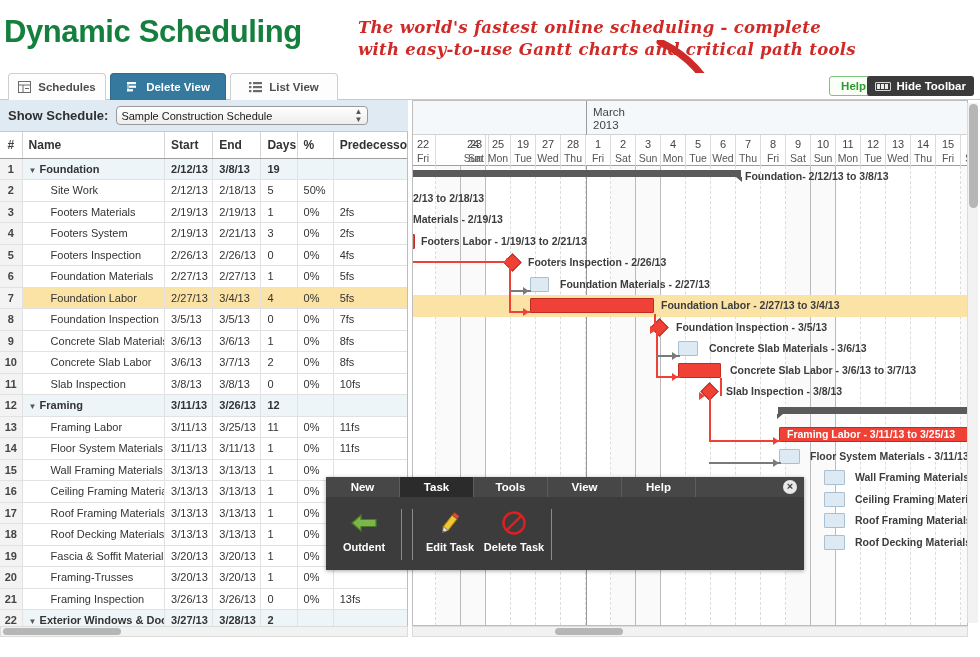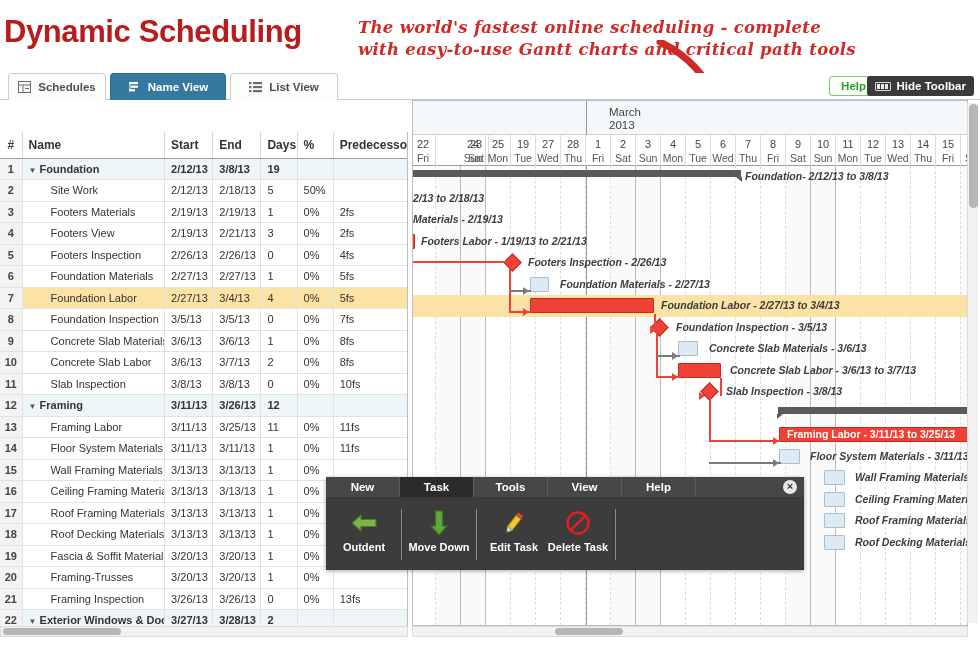--- a/index.html
+++ b/index.html
@@ -7,21 +7,21 @@
     width: 980px; height: 657px;
     background: #ffffff;
     font-family: "Liberation Sans", sans-serif;
     overflow: hidden;
   }
   #app { position: relative; width: 980px; height: 657px; }
 
   
   .page-title {
     position: absolute; left: 4px; top: 14px;
-    font-size: 31px; font-weight: bold; color: #b91c1c;
+    font-size: 31px; font-weight: bold; color: #15803d;
     letter-spacing: -0.4px;
   }
   .annotation {
     position: absolute; left: 358px; top: 17px; width: 510px;
     color: #cf2a27; font-size: 16.5px; line-height: 22px;
     font-family: "DejaVu Serif", serif;
     font-style: italic; font-weight: 600;
     letter-spacing: 0.3px;
   }
   .arrow-svg { position: absolute; left: 640px; top: 40px; pointer-events: none; }
@@ -122,21 +122,21 @@
   .tw { display: inline-block; width: 11px; color: #555; font-size: 8px; }
 
   
   .gantt {
     position: absolute; left: 412px; top: 100px; width: 556px; height: 526px;
     border: 1px solid #bdbdbd; background: #fff; overflow: hidden;
   }
   .g-monthrow { position: absolute; left: 0; top: 0; width: 100%; height: 34px;
     background: #f5f8fa; border-bottom: 1px solid #d2d2d2; }
   .g-month { position: absolute; top: 5px; font-size: 11.5px; color: #444; line-height: 13px; }
-  .g-month b { font-weight: normal; display: block; margin-left: 16px; }
+  .g-month b { font-weight: normal; display: block; }
   .g-daysrow { position: absolute; left: 0; top: 34px; width: 100%; height: 31px;
     border-bottom: 1px solid #9f9f9f; background: #fff; }
   .g-day {
     position: absolute; top: 0; width: 25px; height: 31px;
     border-right: 1px solid #dcdcdc;
     font-size: 10.5px; color: #555; text-align: center; padding-top: 2px; line-height: 14px;
   }
   .g-day .dn { font-size: 11px; color: #444; }
   .g-body { position: absolute; left: 0; top: 65px; right: 0; bottom: 0; overflow: hidden; }
   .g-col { position: absolute; top: 0; bottom: 0; width: 25px; border-right: 1px dashed #dcdcdc; }
@@ -159,21 +159,21 @@
     border-right: 6px solid transparent; border-top: 5px solid #5a5a5a;
   }
   .milestone {
     position: absolute; width: 13px; height: 13px; top: 4px;
     background: #ef4136; border: 1px solid #c32b22; transform: rotate(45deg);
   }
   .blabel {
     position: absolute; top: 3px; font-size: 10.5px; line-height: 15px;
     color: #3c3c3c; white-space: nowrap; font-weight: bold;
   }
-  .blabel.plain { font-weight: bold; color: #3d3d3d; font-style: italic; }
+  .blabel.plain { font-weight: bold; color: #3d3d3d; }
   .blabel.inbar { color: #fff; }
   .link { position: absolute; background: #ef4136; }
   .link.gray { background: #7a7a7a; }
   .arrowhead { position: absolute; width: 0; height: 0;
     border-top: 4px solid transparent; border-bottom: 4px solid transparent; }
   .arrowhead.red { border-left: 6px solid #ef4136; }
   .arrowhead.gray { border-left: 6px solid #7a7a7a; }
 
   
   .floatbar {
@@ -238,21 +238,21 @@
     </div>
     <div class="tab tab-gantt active">
       <span class="ticon">
         <svg width="13" height="12" viewBox="0 0 13 12">
             <rect x="1" y="1" width="9" height="2.2" fill="#ffffff"></rect>
             <rect x="3" y="4.6" width="7" height="2.2" fill="#ffffff"></rect>
             <rect x="1" y="8.2" width="6" height="2.2" fill="#ffffff"></rect>
             <line x1="2" y1="1" x2="2" y2="10.5" stroke="#ffffff"></line>
           </svg>
       </span>
-      <span>Name View</span>
+      <span>Delete View</span>
     </div>
     <div class="tab tab-list">
       <span class="ticon">
         <svg width="13" height="12" viewBox="0 0 13 12">
             <g fill="#6a6a6a">
               <rect x="0" y="1" width="2.4" height="2.2"></rect>
               <rect x="4" y="1" width="9" height="2.2"></rect>
               <rect x="0" y="5" width="2.4" height="2.2"></rect>
               <rect x="4" y="5" width="9" height="2.2"></rect>
               <rect x="0" y="9" width="2.4" height="2.2"></rect>
@@ -269,20 +269,27 @@
   </div>
   <div class="hide-toolbar-btn">
     <span class="tbicon">
         <i></i>
         <i></i>
         <i></i>
       </span>
     <span>Hide Toolbar</span>
   </div>
 
+  <div class="schedbar">
+    <span class="lbl">Show Schedule:</span>
+    <div class="select">
+      <span>Sample Construction Schedule</span>
+      <span class="caret">▲<br>▼</span>
+    </div>
+  </div>
 
   <div class="tablewrap">
     <table class="tasks">
       <thead>
           <tr>
         <th class="c-num">#</th>
         <th class="c-name">Name</th>
         <th class="c-start">Start</th>
         <th class="c-end">End</th>
         <th class="c-days">Days</th>
@@ -313,21 +320,21 @@
             <td class="c-num">3</td>
             <td class="c-name"><span class="indent">Footers Materials</span></td>
             <td class="c-start">2/19/13</td>
             <td class="c-end">2/19/13</td>
             <td class="c-days">1</td>
             <td class="c-pct">0%</td>
             <td class="c-pre">2fs</td>
           </tr>
           <tr>
             <td class="c-num">4</td>
-            <td class="c-name"><span class="indent">Footers View</span></td>
+            <td class="c-name"><span class="indent">Footers System</span></td>
             <td class="c-start">2/19/13</td>
             <td class="c-end">2/21/13</td>
             <td class="c-days">3</td>
             <td class="c-pct">0%</td>
             <td class="c-pre">2fs</td>
           </tr>
           <tr>
             <td class="c-num">5</td>
             <td class="c-name"><span class="indent">Footers Inspection</span></td>
             <td class="c-start">2/26/13</td>
@@ -732,28 +739,20 @@
     <div class="fb-items" id="fb-items">
         <div class="fb-item">
           <div class="gfx">
             <svg width="28" height="24" viewBox="0 0 28 24">
               <path d="M2 12 L11 4 L11 8.5 L26 8.5 L26 15.5 L11 15.5 L11 20 Z" fill="#7ab648" stroke="#4d7a2a" stroke-width="1.2"></path>
             </svg>
           </div>
           <div>Outdent</div>
         </div>
         <div class="fb-sep"></div>
-        <div class="fb-item">
-          <div class="gfx">
-            <svg width="24" height="28" viewBox="0 0 24 28">
-              <path d="M12 26 L4 17 L8.5 17 L8.5 2 L15.5 2 L15.5 17 L20 17 Z" fill="#5ea83a" stroke="#3c7023" stroke-width="1.2"></path>
-            </svg>
-          </div>
-          <div>Move Down</div>
-        </div>
         <div class="fb-sep"></div>
         <div class="fb-item">
           <div class="gfx">
             <svg width="26" height="28" viewBox="0 0 26 28">
               <g transform="rotate(38 13 14)">
                 <rect x="10" y="6" width="6" height="15" fill="#f2c62e" stroke="#a8841b" stroke-width="1"></rect>
                 <path d="M10 21 L13 26 L16 21 Z" fill="#e8e4d8" stroke="#8d8a80" stroke-width="0.8"></path>
                 <path d="M11.6 24.5 L13 26 L14.4 24.5 Z" fill="#444"></path>
                 <rect x="10" y="3" width="6" height="3.5" fill="#d94f3e" stroke="#9c382c" stroke-width="0.8"></rect>
               </g>

